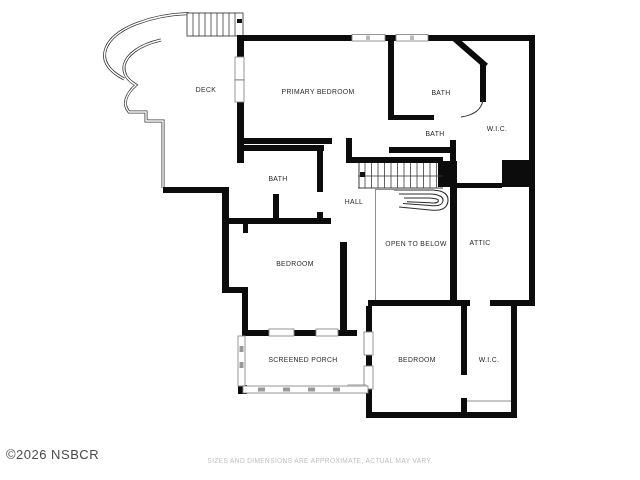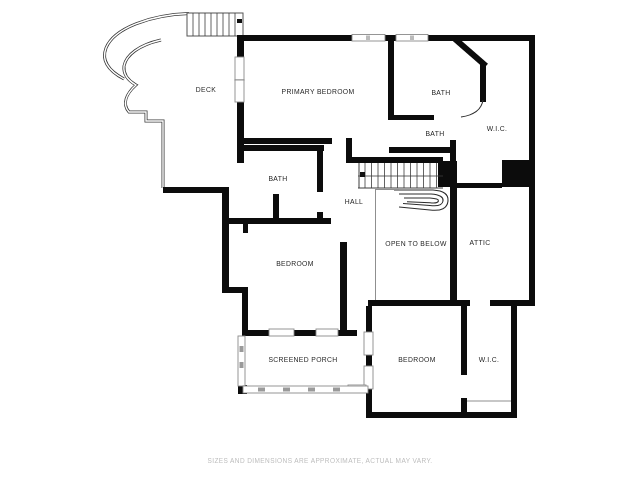--- a/index.html
+++ b/index.html
@@ -185,14 +185,15 @@
       <text class="room-label" x="354" y="204">HALL</text>
       <text class="room-label" x="416" y="246">OPEN TO BELOW</text>
       <text class="room-label" x="480" y="245">ATTIC</text>
       <text class="room-label" x="295" y="266">BEDROOM</text>
       <text class="room-label" x="303" y="362">SCREENED PORCH</text>
       <text class="room-label" x="417" y="362">BEDROOM</text>
       <text class="room-label" x="489" y="362">W.I.C.</text>
     </g>
   </svg>
 
+  <div class="copyright">©2026 NSBCR</div>
   <div class="disclaimer">SIZES AND DIMENSIONS ARE APPROXIMATE, ACTUAL MAY VARY.</div>
 </div>
 
 </body></html>

